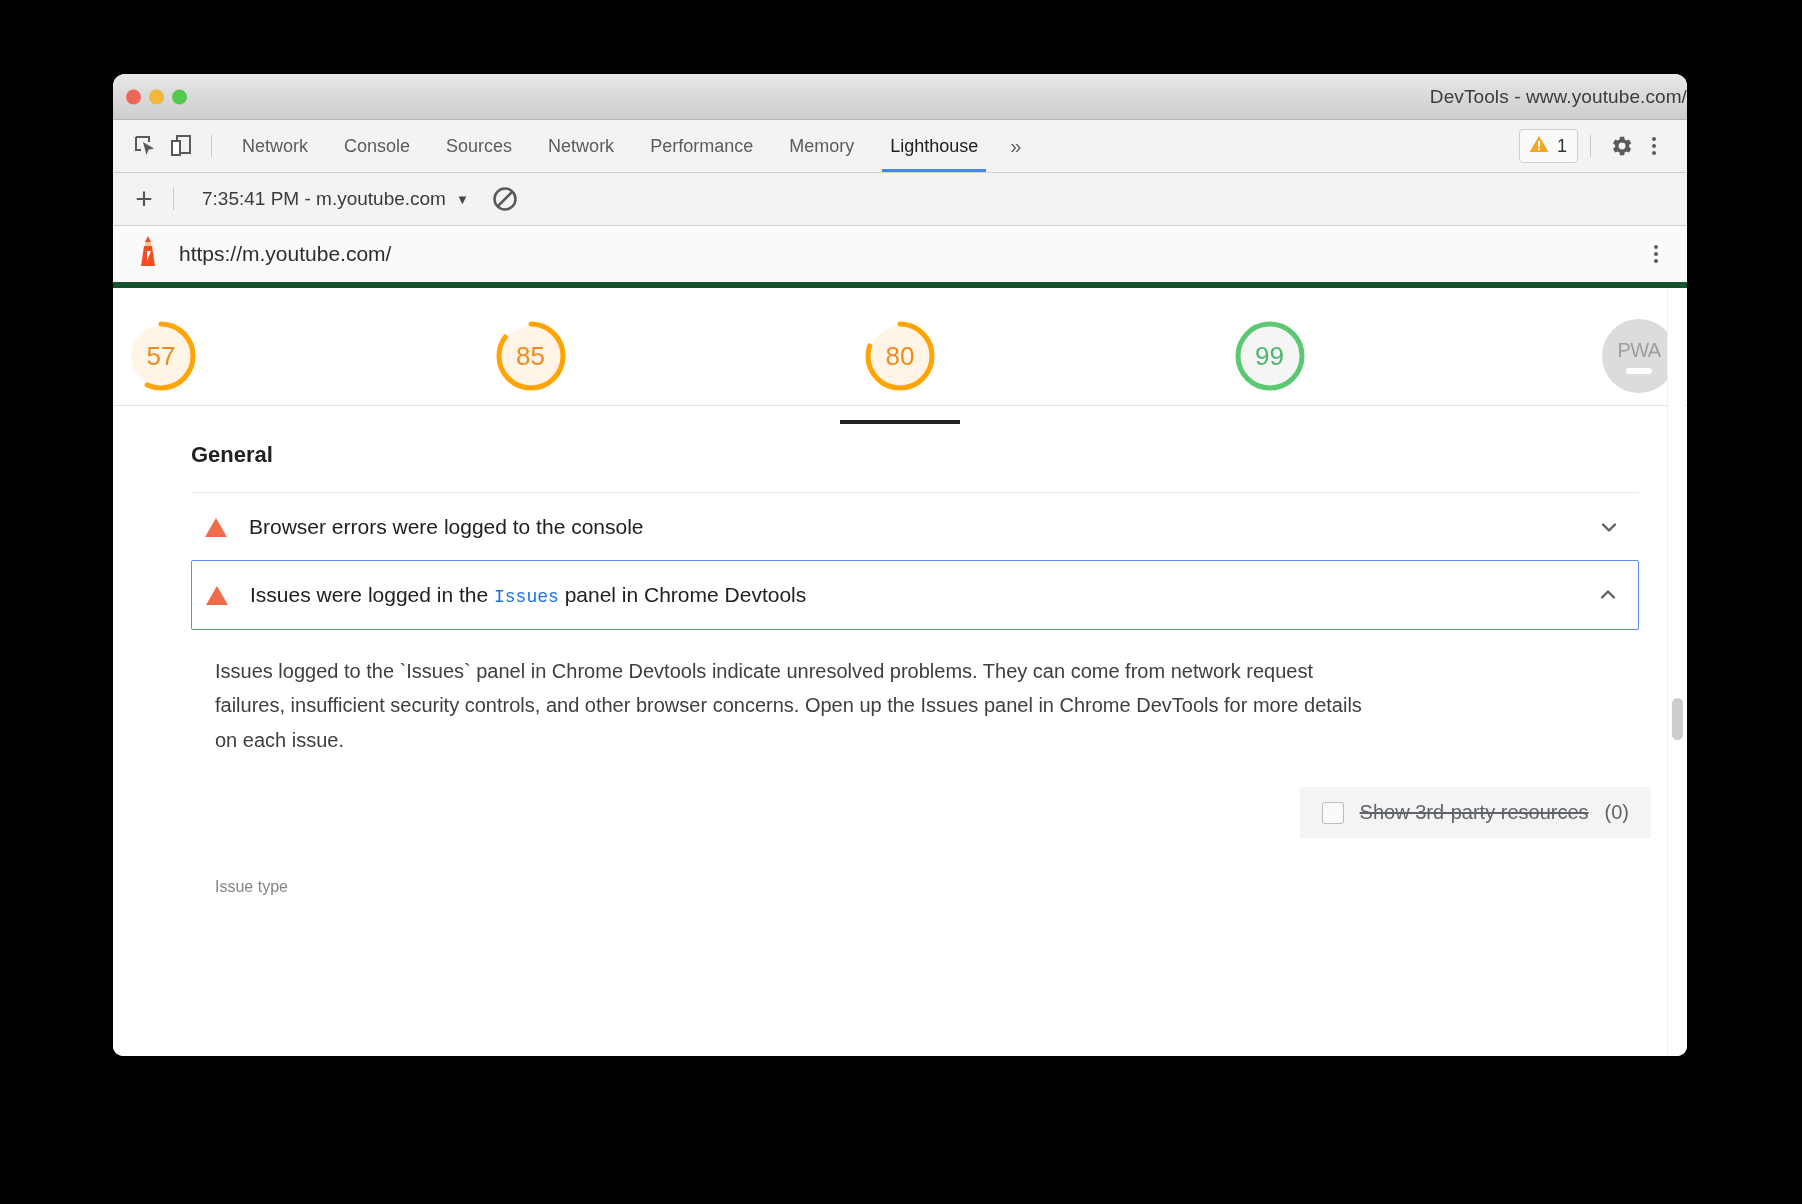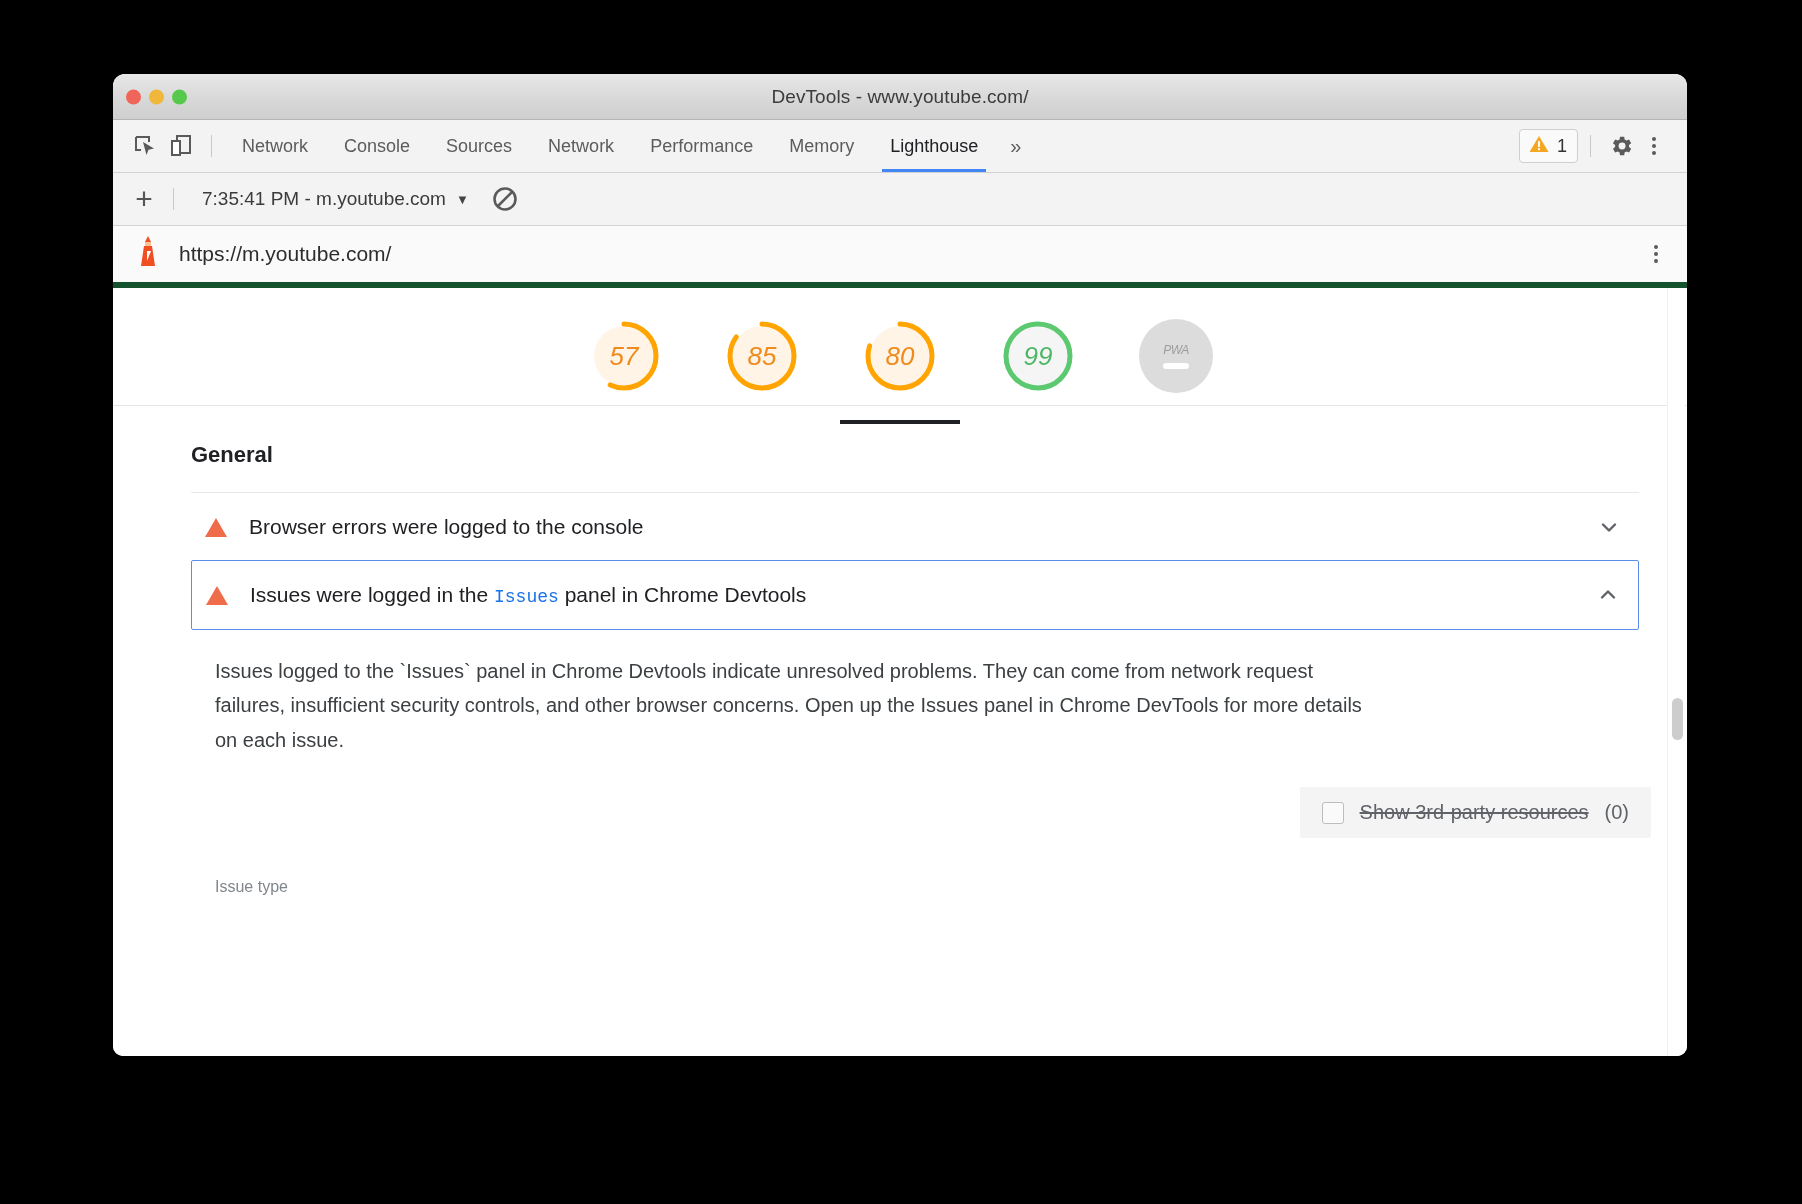--- a/index.html
+++ b/index.html
@@ -42,21 +42,21 @@
     transform: translateY(-50%);
     display: flex;
     gap: 8px;
   }
   .light { width: 15px; height: 15px; border-radius: 50%; }
   .light.red    { background: #f0655a; }
   .light.yellow { background: #f0b73b; }
   .light.green  { background: #56c84b; }
   .win-title {
     width: 100%;
-    text-align: center;
+    text-align: right;
     font-size: 19px;
     color: #3c3c3c;
     font-weight: 400;
     letter-spacing: .1px;
     user-select: none;
   }
 
   
   .tabstrip {
     position: relative;
@@ -161,28 +161,27 @@
 
   
   .report {
     position: relative;
     background: #ffffff;
     height: 768px;
     overflow: hidden;
   }
   .gauges {
     display: flex;
-    justify-content: center;
+    justify-content: space-between;
     align-items: flex-start;
     gap: 42px;
     padding-top: 31px;
     border-bottom: 1px solid #e4e4e4;
     position: relative;
     height: 118px;
-    font-style: italic;
   }
   .gauge-wrap {
     position: relative;
     width: 96px;
     display: flex;
     flex-direction: column;
     align-items: center;
   }
   .gauge {
     position: relative;
@@ -204,21 +203,21 @@
     background: #202124;
   }
   .gauge.pwa {
     border-radius: 50%;
     background: #dcdcdc;
     display: flex; flex-direction: column;
     align-items: center; justify-content: center;
     gap: 6px;
   }
   .gauge.pwa .pwa-label {
-    font-size: 12px;
+    font-size: 20px;
     color: #9d9d9d;
     letter-spacing: -.6px;
     font-weight: 500;
   }
   .gauge.pwa .pwa-dash {
     width: 26px; height: 6px;
     border-radius: 3px;
     background: #ffffff;
   }
 

